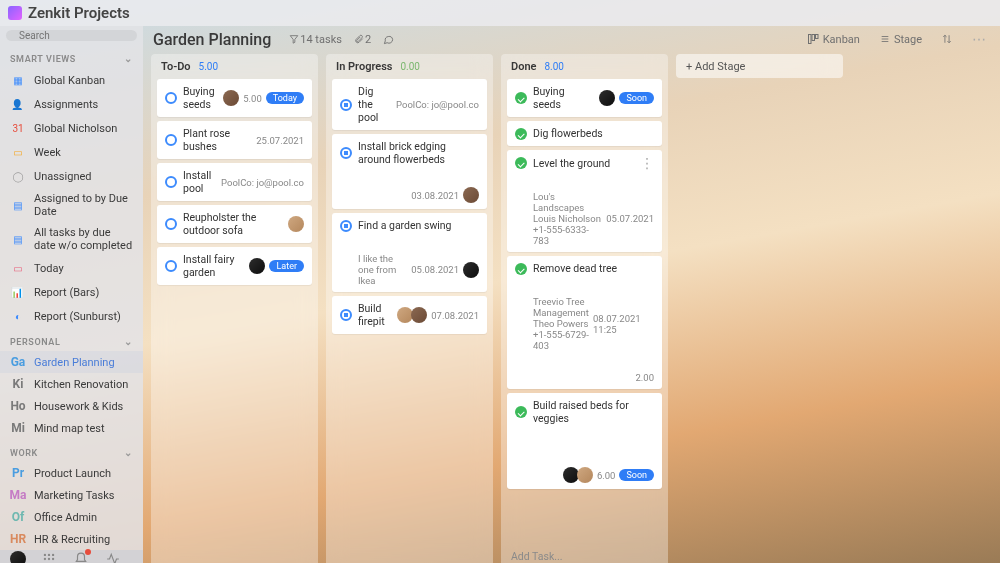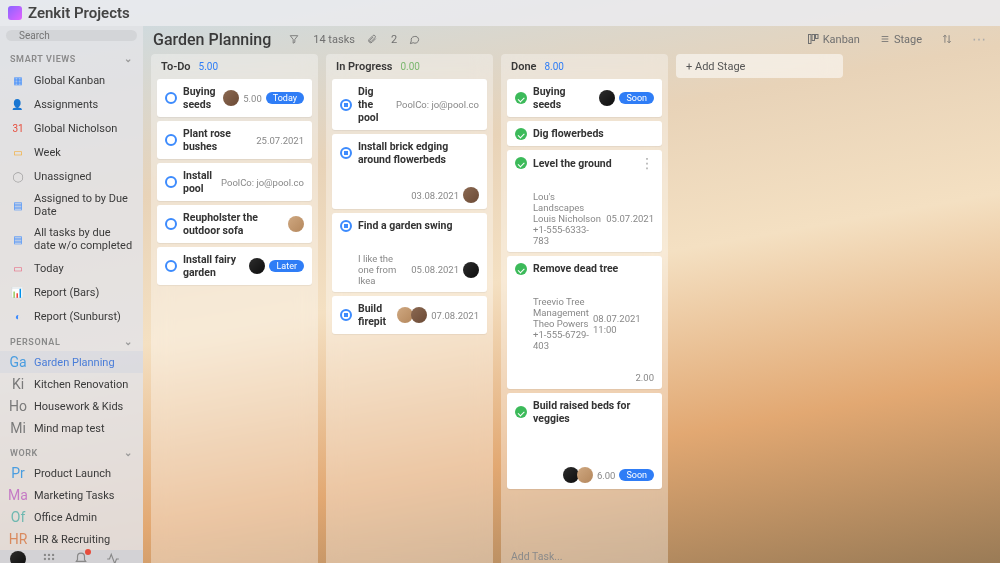--- a/index.html
+++ b/index.html
@@ -9,42 +9,42 @@
 .app-name { font-weight:600; }
 .main-row { display:flex; flex:1; min-height:0; }
 .sidebar { width:143px; background: rgba(227,227,230,0.85); display:flex; flex-direction:column; font-size:11px; color:#3a3a3a; overflow-y:auto; }
 .search-box { margin:4px 6px; height:22px; background:#d3d5d8; border-radius:11px; display:flex; align-items:center; padding:0 8px; color:#7a7a7a; }
 .search-box svg { margin-right:5px; }
 .search-box input { border:none; background:transparent; outline:none; font-size:10px; flex:1; color:#666; }
 .section-header { display:flex; align-items:center; justify-content:space-between; padding:8px 10px 4px; font-size:9px; letter-spacing:.6px; color:#8a8a8a; font-weight:600; }
 .nav-item { display:flex; align-items:center; padding:4px 10px; cursor:pointer; gap:8px; }
 .nav-item.active { color:#4a7dd8; background:rgba(74,125,216,.06); }
 .nav-icon { width:16px; height:16px; display:flex; align-items:center; justify-content:center; font-size:10px; border-radius:3px; flex-shrink:0; }
-.proj-icon { width:16px; height:14px; display:flex; align-items:center; justify-content:center; font-size:14px; border-radius:2px; flex-shrink:0; font-weight:400; }
+.proj-icon { width:16px; height:14px; display:flex; align-items:center; justify-content:center; font-size:12px; border-radius:2px; flex-shrink:0; font-weight:700; }
 .board-area { flex:1; display:flex; flex-direction:column; min-width:0; }
 .board-header { height:26px; display:flex; align-items:center; padding:0 10px; gap:12px; font-size:11px; color:#404040; }
 .board-title { font-size:16px; font-weight:500; color:#3a3a3a; margin-right:6px; }
-.header-stat { display:flex; align-items:center; gap:14px; color:#707070; }
+.header-stat { display:flex; align-items:center; gap:1px; color:#707070; }
 .header-spacer { flex:1; }
 .header-right-item { display:flex; align-items:center; gap:4px; color:#707070; padding:2px 4px; cursor:pointer; }
 .columns { flex:1; display:flex; padding:2px 6px 0 8px; gap:8px; overflow-x:auto; align-items:flex-start; }
 .column { width:167px; background:rgba(255,255,255,.35); border-radius:4px; display:flex; flex-direction:column; max-height:515px; backdrop-filter:blur(10px); }
 .column.add-stage { background:rgba(255,255,255,.55); height:24px; display:flex; justify-content:center; }
 .col-header { padding:6px 10px; display:flex; align-items:center; gap:8px; font-size:11px; }
 .col-title { font-weight:600; color:#383838; }
 .col-count { font-size:10px; }
 .cards { padding:0 6px 6px; display:flex; flex-direction:column; gap:4px; overflow-y:auto; }
 .card { background:#fff; border-radius:3px; padding:6px 8px; font-size:10.5px; color:#333; box-shadow:0 1px 1px rgba(0,0,0,.06); }
 .card-row { display:flex; align-items:center; gap:6px; }
 .status-ring { width:12px; height:12px; border-radius:50%; flex-shrink:0; }
 .ring-open { border:2px solid #3d8bfd; }
 .ring-progress { border:2px solid #3d8bfd; background:radial-gradient(circle at 50% 50%, #3d8bfd 40%, transparent 41%); }
 .ring-done { background:#3cba5a; position:relative; }
 .ring-done::after { content:''; position:absolute; left:3px; top:5px; width:5px; height:2.5px; border-left:1.6px solid #fff; border-bottom:1.6px solid #fff; transform:rotate(-45deg); }
-.card-title { flex:1;font-weight:bold; }
+.card-title { flex:1; }
 .card-meta { font-size:9.5px; color:#888; }
 .card-sub { font-size:9.5px; color:#888; padding-left:18px; margin-top:21px; display:flex; justify-content:space-between; align-items:center; gap:4px; }
 .avatar { width:16px; height:16px; border-radius:50%; background:#333; flex-shrink:0; display:inline-block; }
 .av-brown { background:linear-gradient(135deg,#8b6952,#6b4a35); }
 .av-dark { background:linear-gradient(135deg,#2d2d2d,#0d0d0d); }
 .av-sand { background:linear-gradient(135deg,#cfa881,#b4875c); }
 .pill { font-size:9px; color:#fff; background:#2f7df6; border-radius:9px; padding:1px 7px; }
 .card-right { margin-left:auto; display:flex; align-items:center; gap:4px; }
 .more-dots { color:#aaa; font-size:14px; line-height:1; cursor:pointer; }
 .bottom-bar { height:28px; background:rgba(210,210,214,.9); display:flex; align-items:center; padding:0 10px; gap:14px; }
@@ -388,21 +388,21 @@
                 </div>
               </div>
               <div class="card">
                 <div class="card-row">
                   <span class="status-ring ring-done"></span>
                   <span class="card-title">Remove dead tree</span>
                   <span class="card-right"></span>
                 </div>
                 <div class="card-sub">
                   <span style="flex:1">Treevio Tree Management Theo Powers +1-555-6729-403</span>
-                  <span>08.07.2021 11:00</span>
+                  <span>08.07.2021 11:25</span>
                 </div>
                 <div class="card-sub" style="justify-content:flex-end;">
                   <span>2.00</span>
                 </div>
               </div>
               <div class="card">
                 <div class="card-row">
                   <span class="status-ring ring-done"></span>
                   <span class="card-title">Build raised beds for veggies</span>
                   <span class="card-right"></span>

